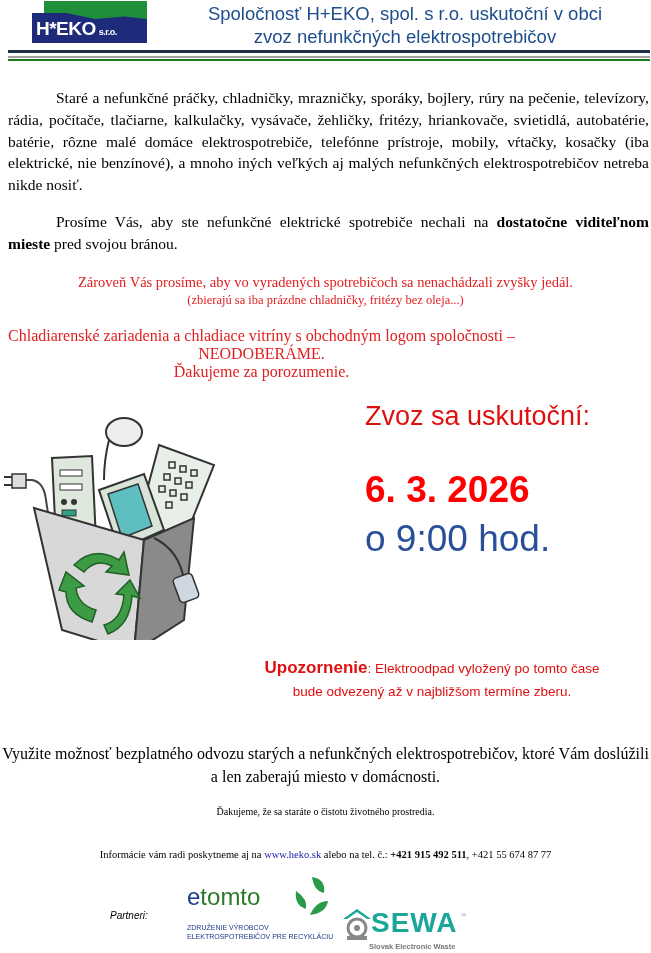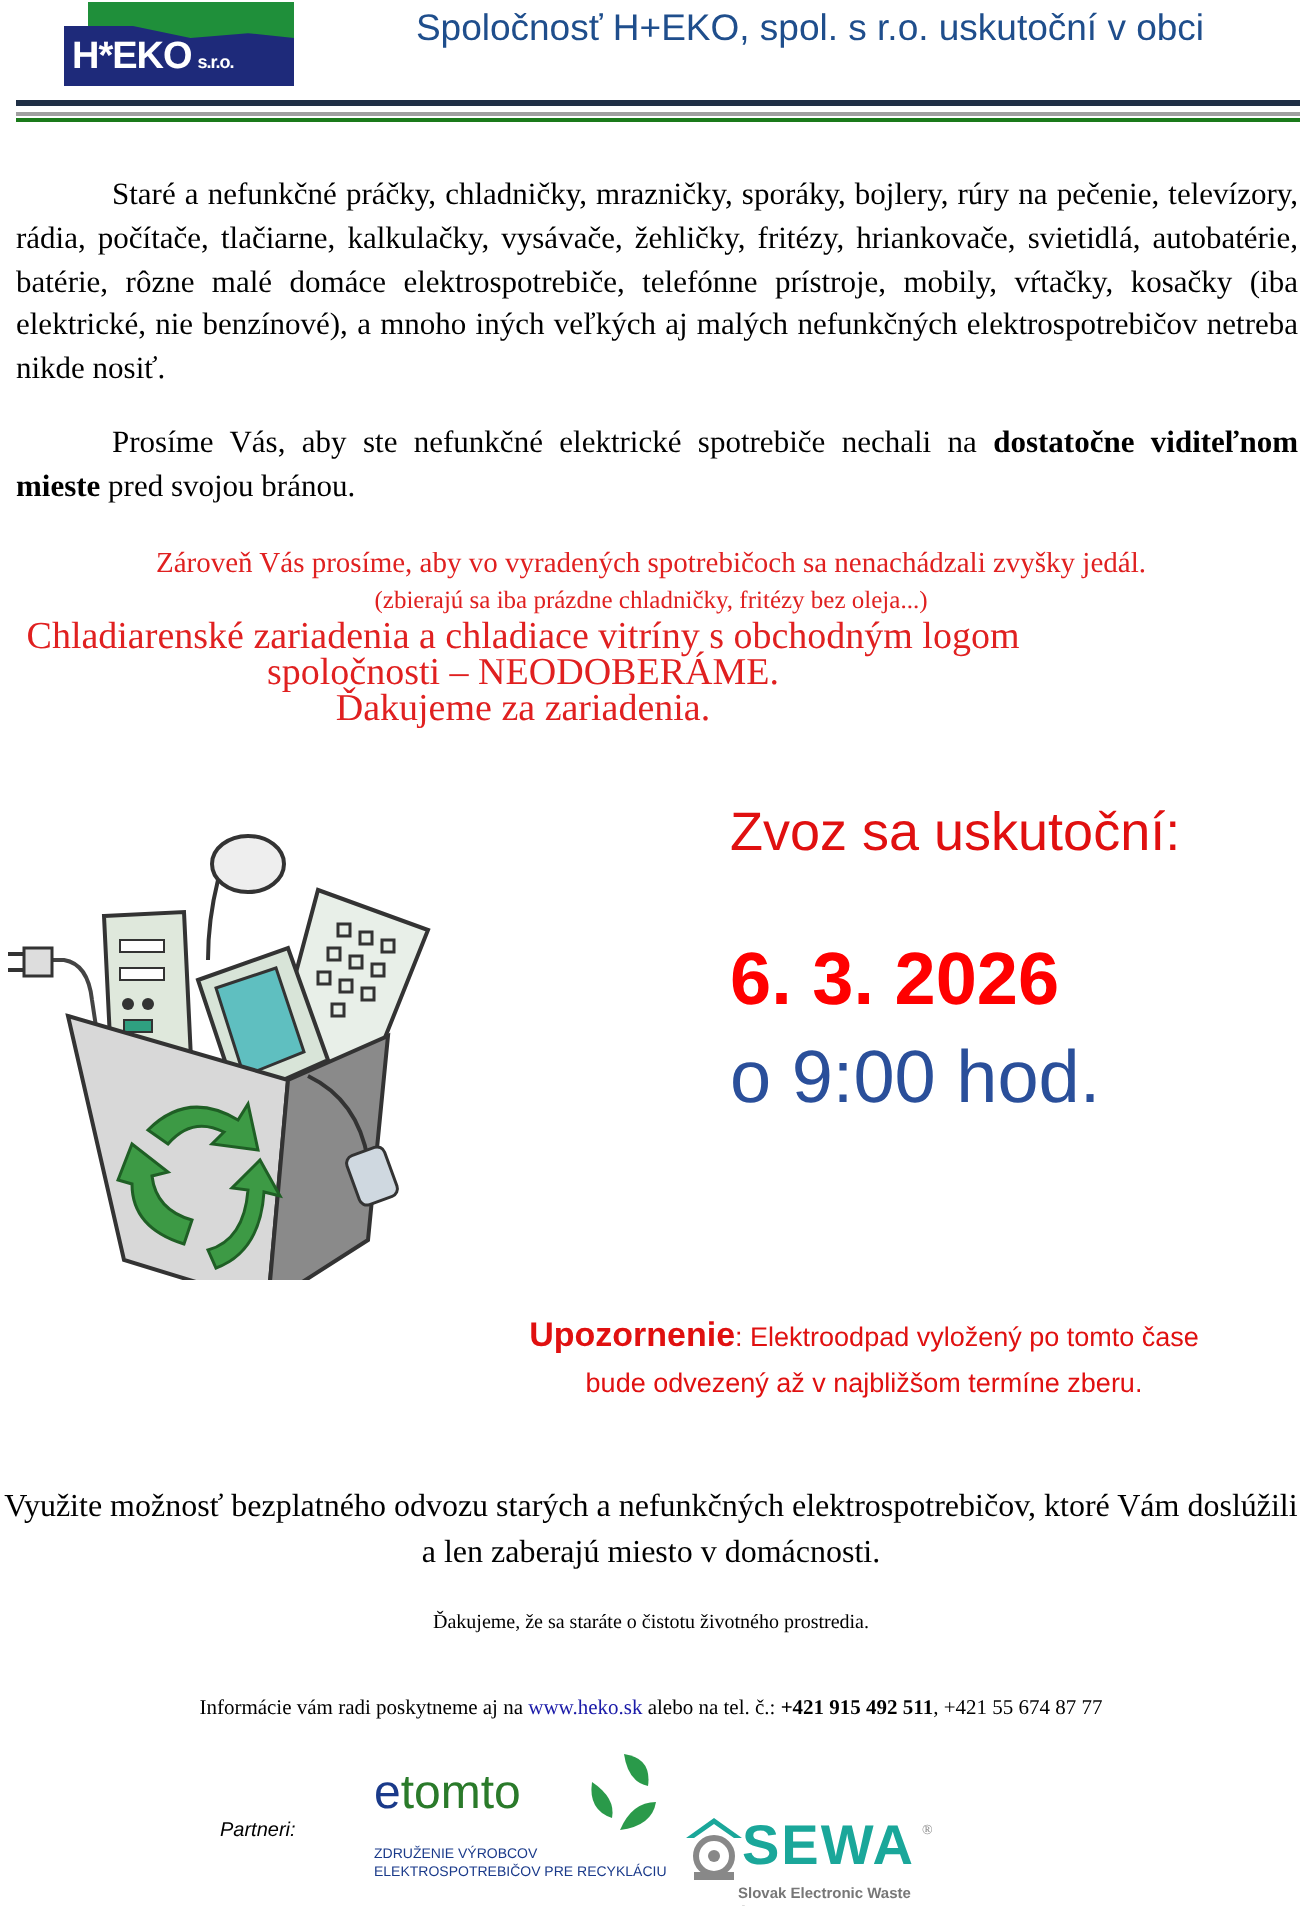--- a/index.html
+++ b/index.html
@@ -14,21 +14,21 @@
   .rule { left:8px; width:642px; }
   .rule1 { top:50px; height:3px; background:#1f2f45; }
   .rule2 { top:56px; height:2px; background:#a0a0a0; }
   .rule3 { top:59px; height:2px; background:#1a7a1a; }
   .para { left:8px; width:641px; font-size:15.5px; line-height:21.8px; text-align:justify; }
   .p1 { top:87px; text-indent:48px; }
   .p2 { top:211px; text-indent:48px; }
   .red { color:#e02020; text-align:center; }
   .r1 { left:0; width:651px; top:273px; font-size:14.5px; line-height:18px; }
   .r1 .small { font-size:12.5px; }
-  .r2 { left:0; width:523px; top:310px; font-size:19px; line-height:18px; }
+  .r2 { left:0; width:523px; top:327px; font-size:16px; line-height:18px; }
   .zvoz { left:365px; top:401px; font-family:"Liberation Sans", sans-serif; font-size:27px; color:#e01010; }
   .date { left:365px; top:469px; font-family:"Liberation Sans", sans-serif; font-weight:bold; font-size:37px; color:#ff0000; }
   .time { left:365px; top:518px; font-family:"Liberation Sans", sans-serif; font-weight:normal; font-size:37px; color:#2a4f9a; }
   .warn { left:222px; top:656px; width:420px; text-align:center; font-family:"Liberation Sans", sans-serif; color:#e01010; font-size:13.5px; line-height:23px; }
   .warn b { font-size:17px; }
   .b1 { left:0; width:651px; top:742px; text-align:center; font-size:16px; line-height:23px; }
   .b2 { left:0; width:651px; top:806px; text-align:center; font-size:10px; }
   .info { left:0; width:651px; top:849px; text-align:center; font-size:10.5px; }
   .info a { color:#1a1aa8; text-decoration:none; }
   .partners-label { left:110px; top:910px; font-family:"Liberation Sans", sans-serif; font-style:italic; font-size:10px; }
@@ -47,38 +47,39 @@
 <body>
 
 <div class="abs logo">
   <div class="green"></div>
   <div class="navy"></div>
   <div class="heko"><span>H*EKO</span><span class="sro">s.r.o.</span></div>
 </div>
 
 <div class="abs header-title">
   <div>Spoločnosť H+EKO, spol. s r.o. uskutoční v obci</div>
+  <div>zvoz nefunkčných elektrospotrebičov</div>
 </div>
 
 <div class="abs rule rule1"></div>
 <div class="abs rule rule2"></div>
 <div class="abs rule rule3"></div>
 
 <div class="abs para p1">Staré a nefunkčné práčky, chladničky, mrazničky, sporáky, bojlery, rúry na pečenie, televízory, rádia, počítače, tlačiarne, kalkulačky, vysávače, žehličky, fritézy, hriankovače, svietidlá, autobatérie, batérie, rôzne malé domáce elektrospotrebiče, telefónne prístroje, mobily, vŕtačky, kosačky (iba elektrické, nie benzínové), a mnoho iných veľkých aj malých nefunkčných elektrospotrebičov netreba nikde nosiť.</div>
 
 <div class="abs para p2"><span>Prosíme Vás, aby ste nefunkčné elektrické spotrebiče nechali na </span><b>dostatočne viditeľnom mieste</b><span> pred svojou bránou.</span></div>
 
 <div class="abs red r1">
   <div>Zároveň Vás prosíme, aby vo vyradených spotrebičoch sa nenachádzali zvyšky jedál.</div>
   <div class="small">(zbierajú sa iba prázdne chladničky, fritézy bez oleja...)</div>
 </div>
 
 <div class="abs red r2">
   <div>Chladiarenské zariadenia a chladiace vitríny s obchodným logom spoločnosti – NEODOBERÁME.</div>
-  <div>Ďakujeme za zariadenia.</div>
+  <div>Ďakujeme za porozumenie.</div>
 </div>
 
 <div class="abs bin">
   <svg width="215" height="250" viewBox="0 0 215 250">
 
     <path d="M12 90 L28 90 Q40 92 42 110 L48 150" stroke="#444" stroke-width="2" fill="none"></path>
     <rect x="8" y="84" width="14" height="14" fill="#ddd" stroke="#333" stroke-width="1.5"></rect>
     <line x1="0" y1="87" x2="8" y2="87" stroke="#333" stroke-width="2"></line>
     <line x1="0" y1="95" x2="8" y2="95" stroke="#333" stroke-width="2"></line>
 

